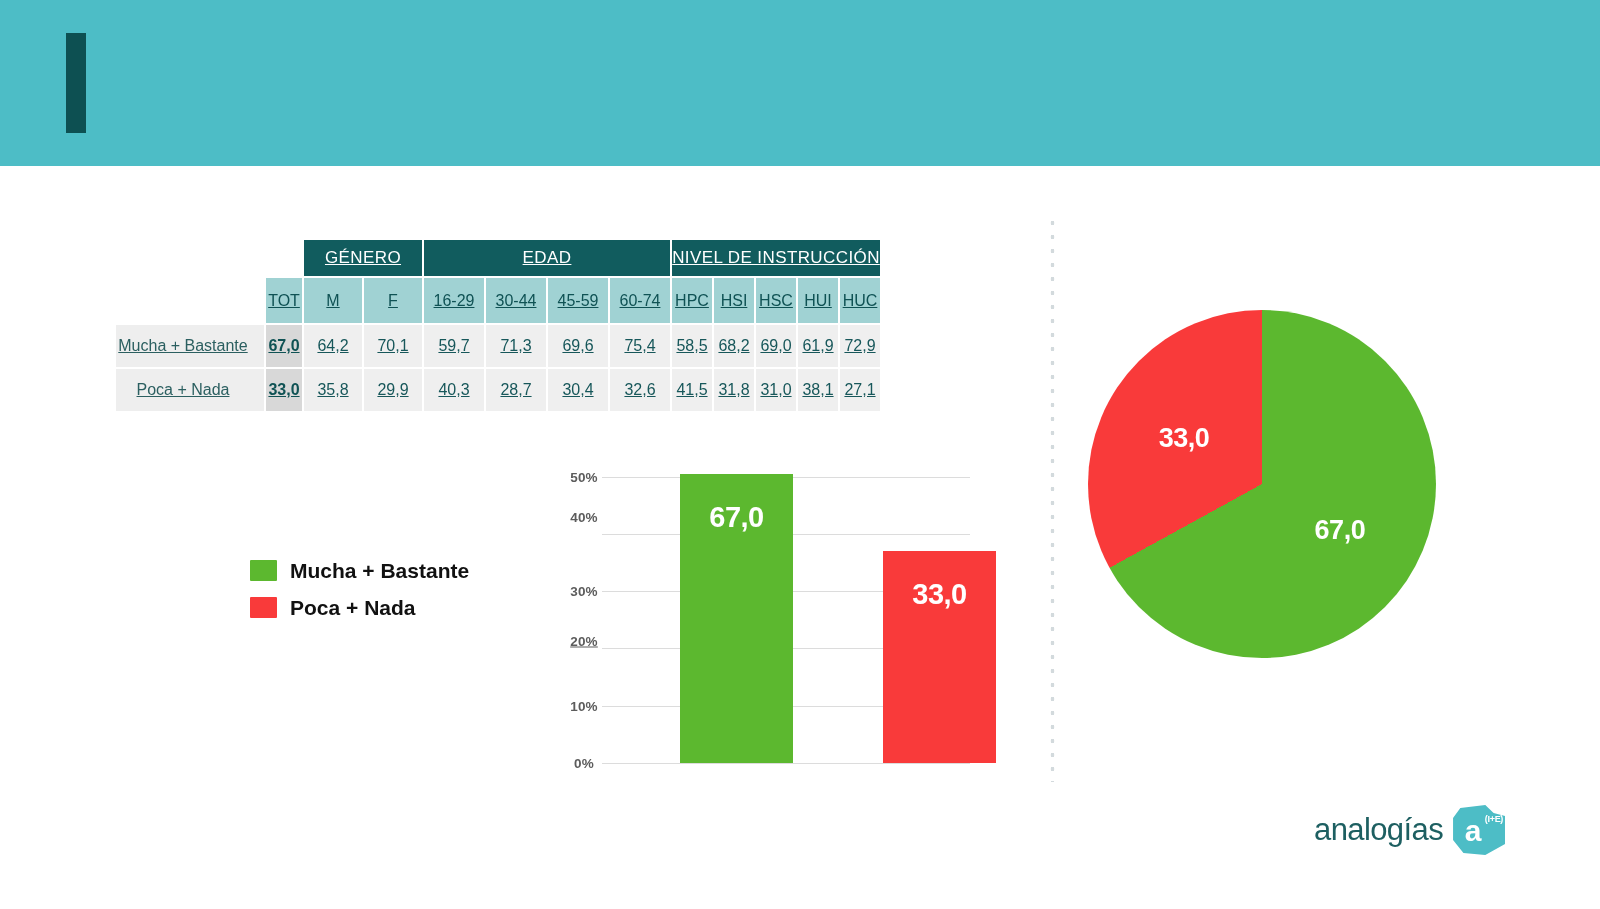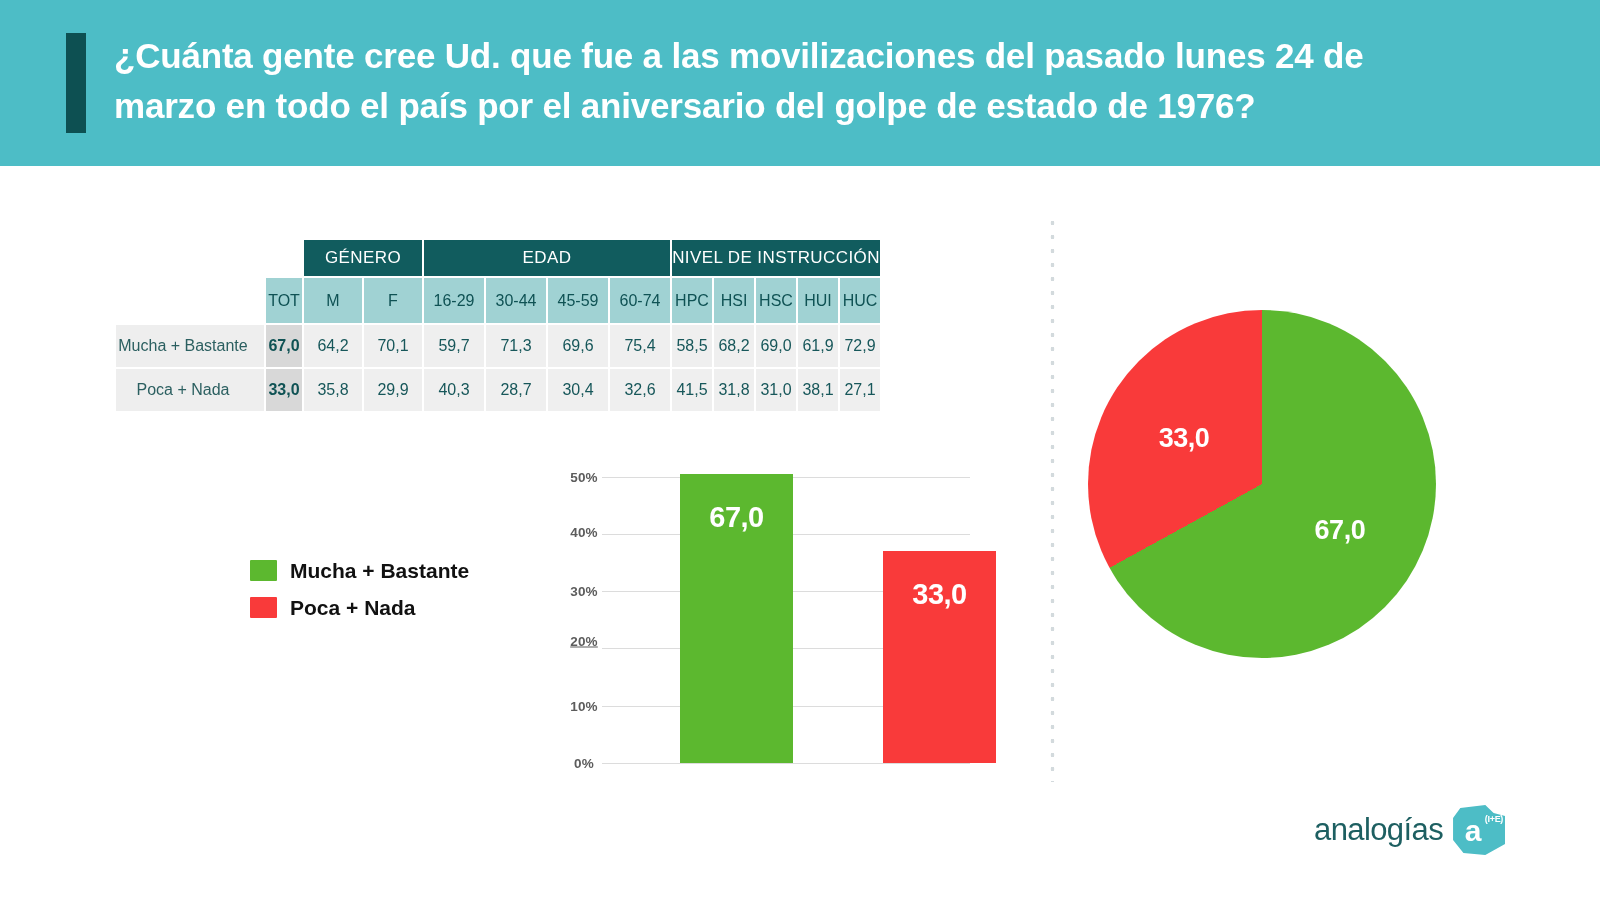--- a/index.html
+++ b/index.html
@@ -54,20 +54,21 @@
   table.xtab {
     border-collapse: separate;
     border-spacing: 2px 2px;
     font-size: 15px;
   }
   table.xtab td, table.xtab th {
     padding: 0;
     text-align: center;
     vertical-align: middle;
     font-weight: normal;
+    text-decoration: underline;
   }
 
   .grp-head {
     background: #115c5e;
     color: #ffffff;
     font-size: 17px;
     font-weight: bold;
     letter-spacing: 0.4px;
     height: 36px;
   }
@@ -257,21 +258,20 @@
     letter-spacing: -0.3px;
   }
 </style>
 </head>
 <body>
 
 <div id="page">
 
   <div class="header">
     <div class="header-accent"></div>
-    <div class="header-title">¿Cuánta gente cree Ud. que fue a las movilizaciones del pasado lunes 24 de marzo en todo el país por el aniversario del golpe de estado de 1976?</div>
   </div>
 
   <div class="table-wrap">
     <table class="xtab">
       <thead>
         <tr>
           <th class="grp-blank w-lab"></th>
           <th class="grp-blank w-tot"></th>
           <th class="grp-head" colspan="2">GÉNERO</th>
           <th class="grp-head" colspan="4">EDAD</th>
@@ -350,21 +350,21 @@
         <div class="gridtick" style="top: 257.727px;"></div>
         <div class="ytick-label" style="top: 257.727px;">10%</div>
         <div class="gridline" style="top: 200.455px;"></div>
         <div class="gridtick" style="top: 200.455px;"></div>
         <div class="ytick-label" style="top: 193px; text-decoration: underline;">20%</div>
         <div class="gridline" style="top: 143.182px;"></div>
         <div class="gridtick" style="top: 143.182px;"></div>
         <div class="ytick-label" style="top: 143.182px;">30%</div>
         <div class="gridline" style="top: 85.9091px;"></div>
         <div class="gridtick" style="top: 85.9091px;"></div>
-        <div class="ytick-label" style="top: 84px;">40%</div>
+        <div class="ytick-label" style="top: 69px;">40%</div>
         <div class="gridline" style="top: 28.6364px;"></div>
         <div class="gridtick" style="top: 28.6364px;"></div>
         <div class="ytick-label" style="top: 28.6364px;">50%</div>
         <div class="bar" style="left: 60px; width: 113px; height: 289.227px; background: rgb(92, 184, 47);">
           <div class="bar-value" style="top: 27px;">67,0</div>
         </div>
         <div class="bar" style="left: 263px; width: 113px; height: 211.909px; background: rgb(249, 58, 58);">
           <div class="bar-value" style="top: 27px;">33,0</div>
         </div>
       </div>

